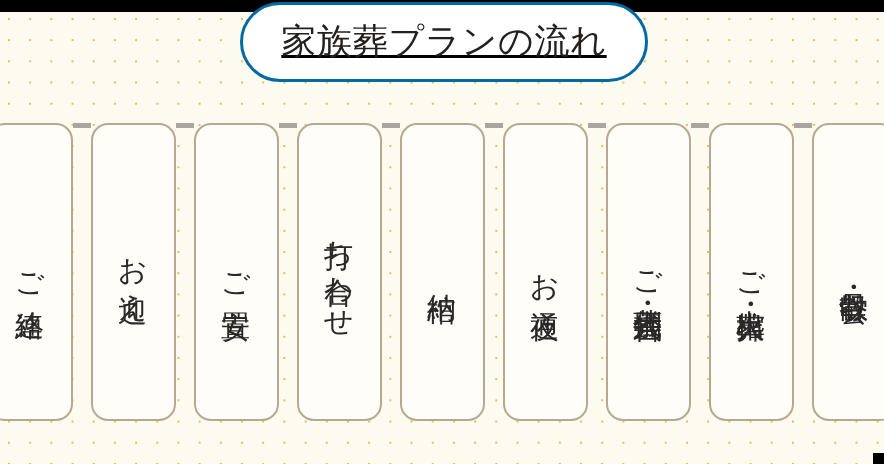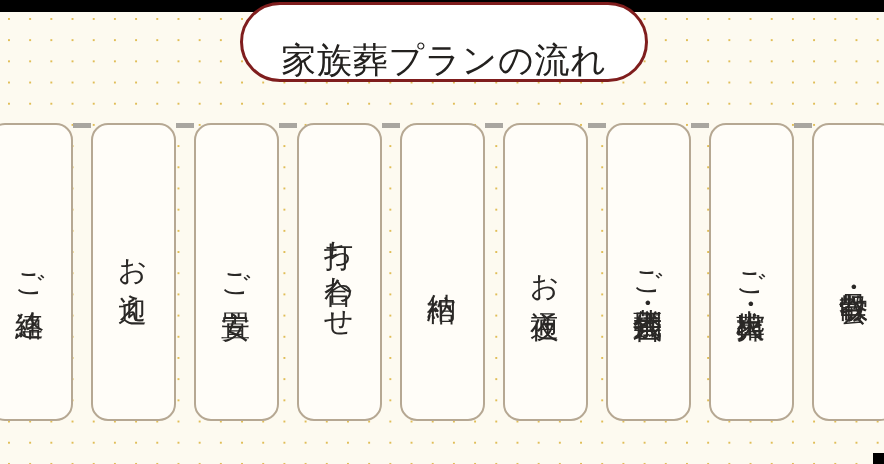--- a/index.html
+++ b/index.html
@@ -48,26 +48,27 @@
 
   
   #title-pill {
     position: absolute;
     left: 240px;
     top: 2px;
     width: 408px;
     height: 80px;
     box-sizing: border-box;
     background: #ffffff;
-    border: 3px solid #7f1d1d;
+    border: 3px solid #0369a1;
     border-radius: 40px;
     display: flex;
-    align-items: flex-end;
+    align-items: center;
     justify-content: center;
     z-index: 5;
+    text-decoration: underline;
   }
   #title-text {
     font-size: 35px;
     line-height: 1;
     color: #23211f;
     letter-spacing: 0.02em;
     font-weight: 400;
     white-space: nowrap;
     font-family: "DejaVu Sans", "Liberation Sans", sans-serif;
     transform: translateY(-1px);

